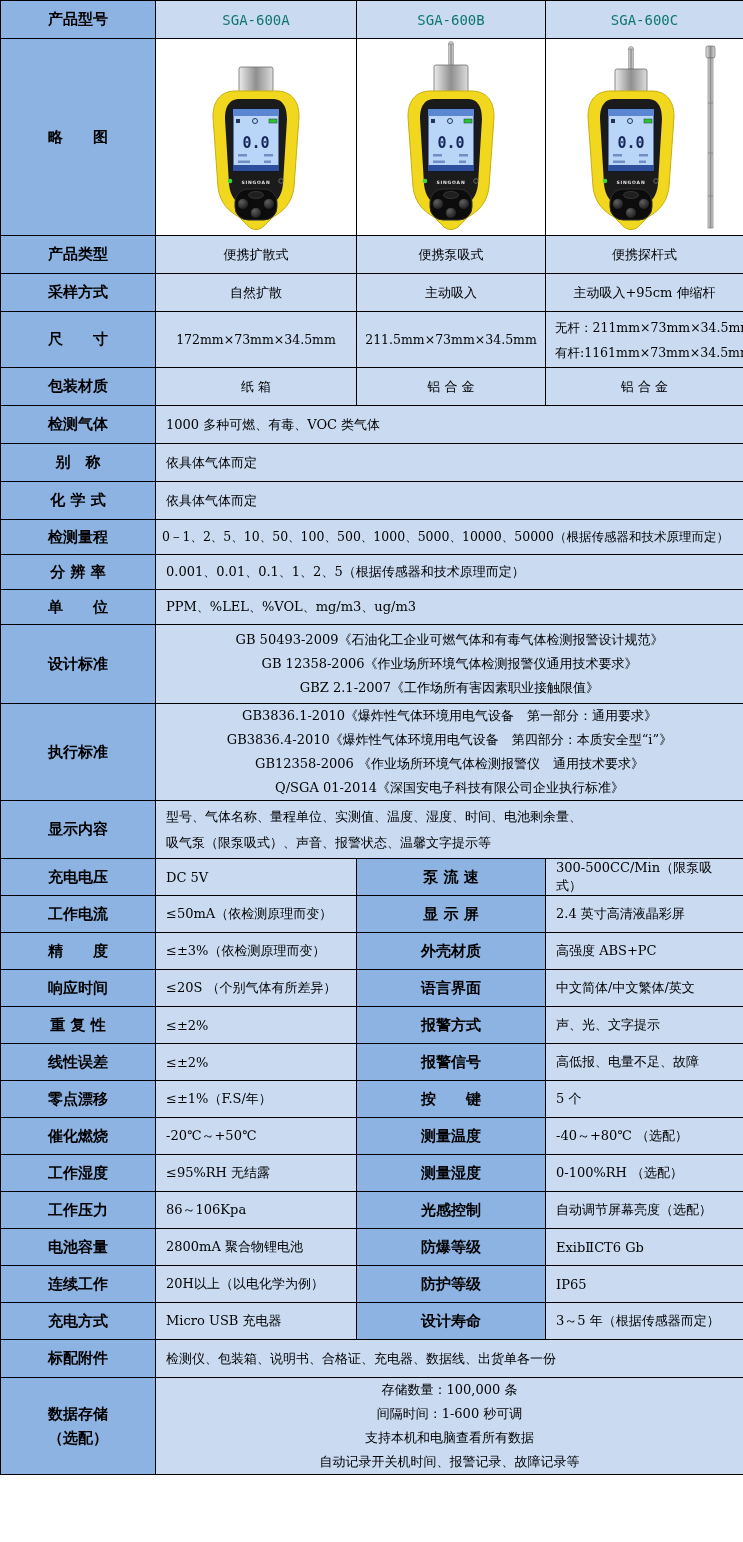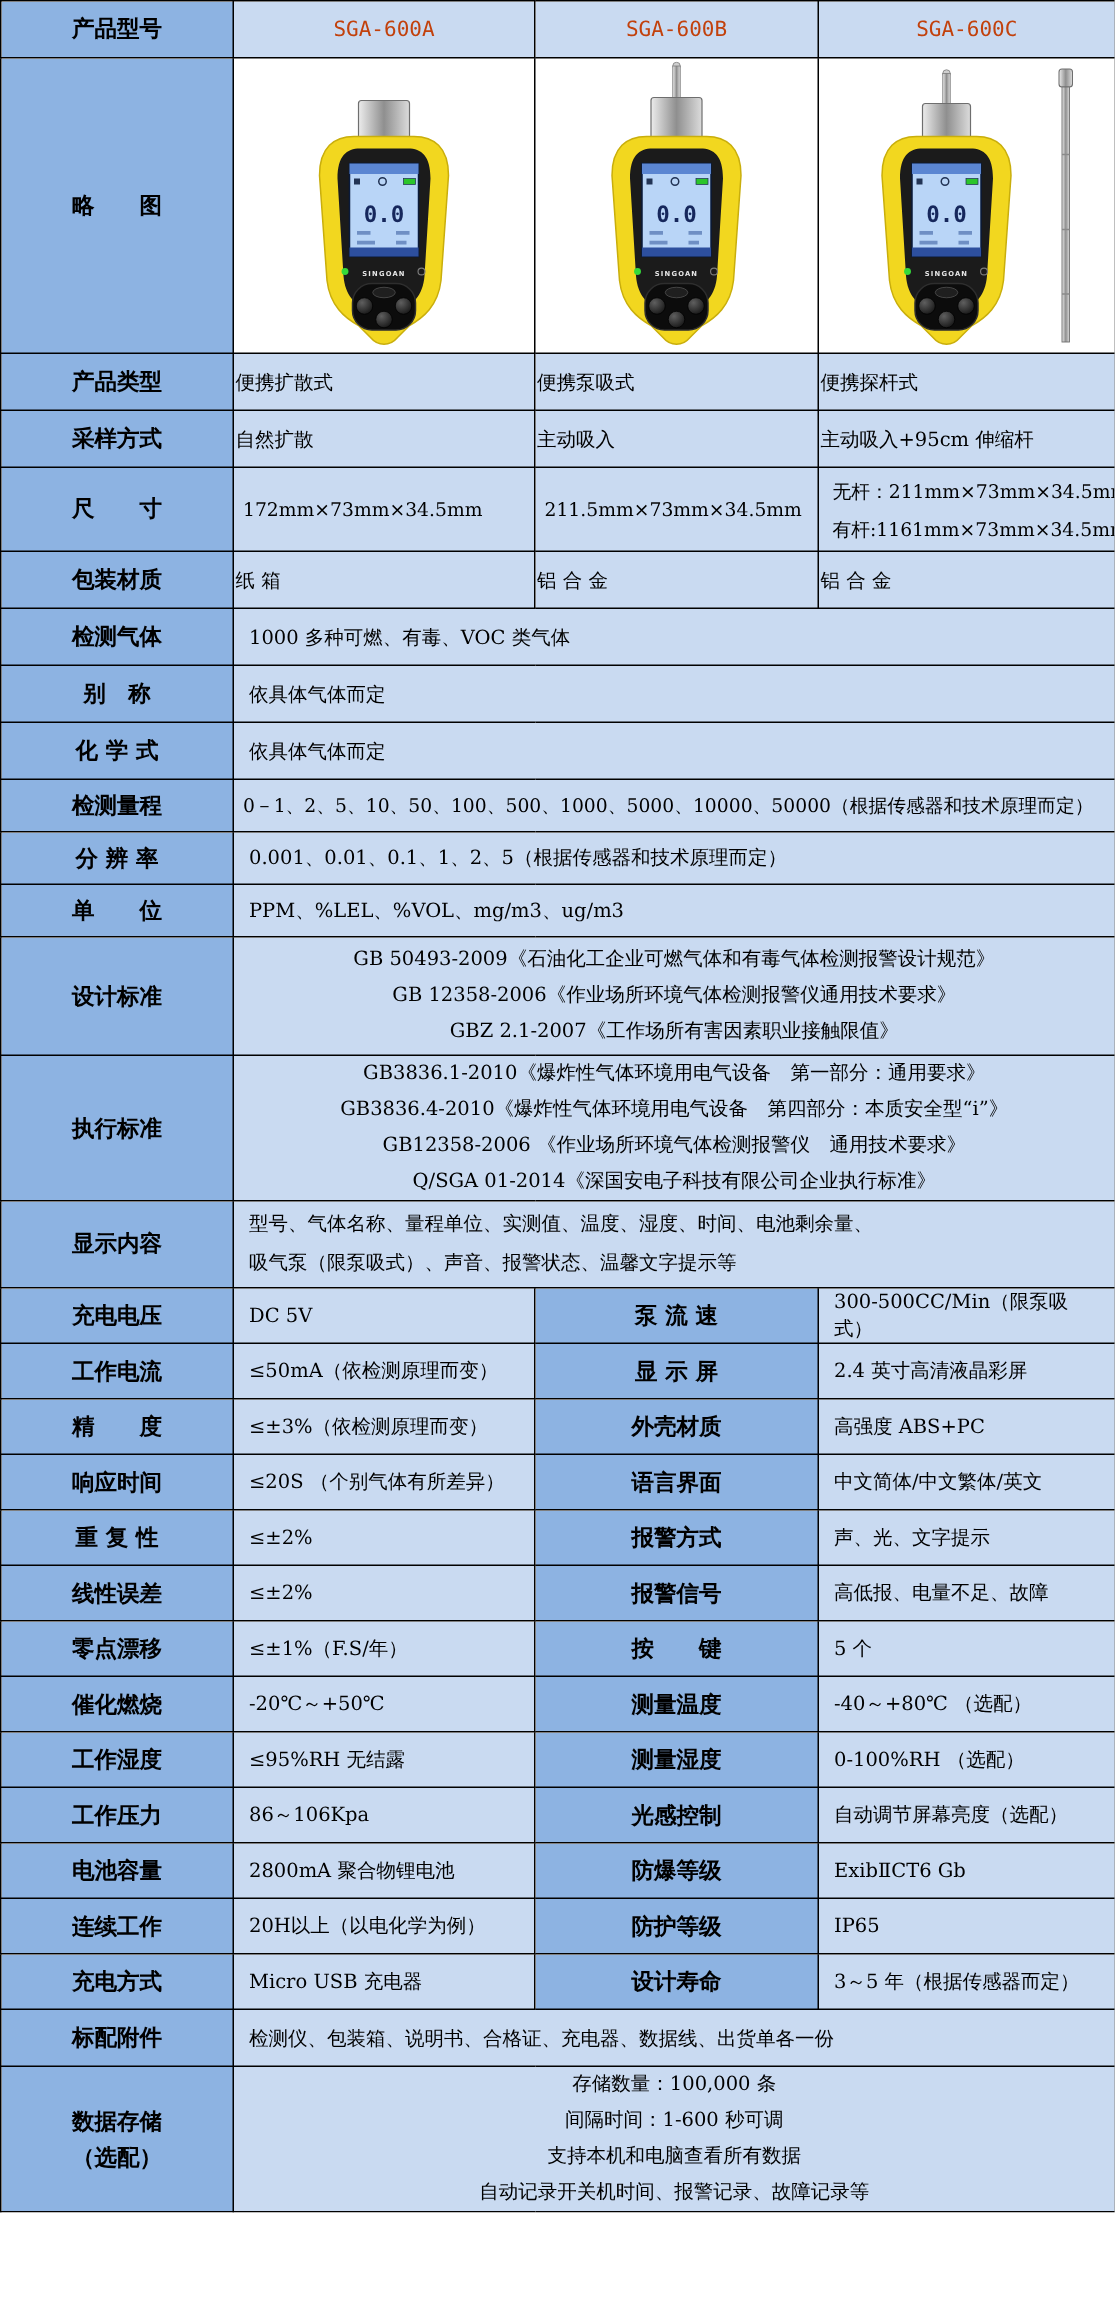--- a/index.html
+++ b/index.html
@@ -26,26 +26,26 @@
   th.lab{
     background:var(--label-bg);
     font-size:15px;font-weight:bold;color:#000000;text-align:center;
     font-family:"DejaVu Sans","Liberation Sans",sans-serif;
   }
   td.val{
     background:var(--value-bg);
     font-size:13px;color:#000;
     font-family:"DejaVu Serif","Liberation Serif",serif;
   }
-  td.center{}
+  td.center{text-align:center;}
   td.left{text-align:left;padding:0 10px;}
   td.nowrap{white-space:nowrap;padding:0 6px;font-size:12.5px;}
   td.model{
     background:var(--value-bg);text-align:center;font-size:14px;
-    font-family:"DejaVu Sans Mono","Liberation Mono",monospace;color:#c2410c;
+    font-family:"DejaVu Sans Mono","Liberation Mono",monospace;color:#0f766e;
   }
   td.figure{background:var(--figure-bg);text-align:center;vertical-align:middle;padding:0;}
   .mline{display:block;line-height:24px;text-align:center;}
   .mline2{display:block;line-height:26px;}
   .dimline{display:block;line-height:25px;text-align:left;padding-left:8px;white-space:nowrap;font-size:12.5px;}
   .lab2{display:block;line-height:24px;}
   
   .h31{height:31px}.h35{height:35px}.h37{height:37px}.h38{height:38px}
   .h56{height:56px}.h58{height:58px}.h79{height:79px}.h96{height:96px}
   .h97{height:97px}.h197{height:197px}

